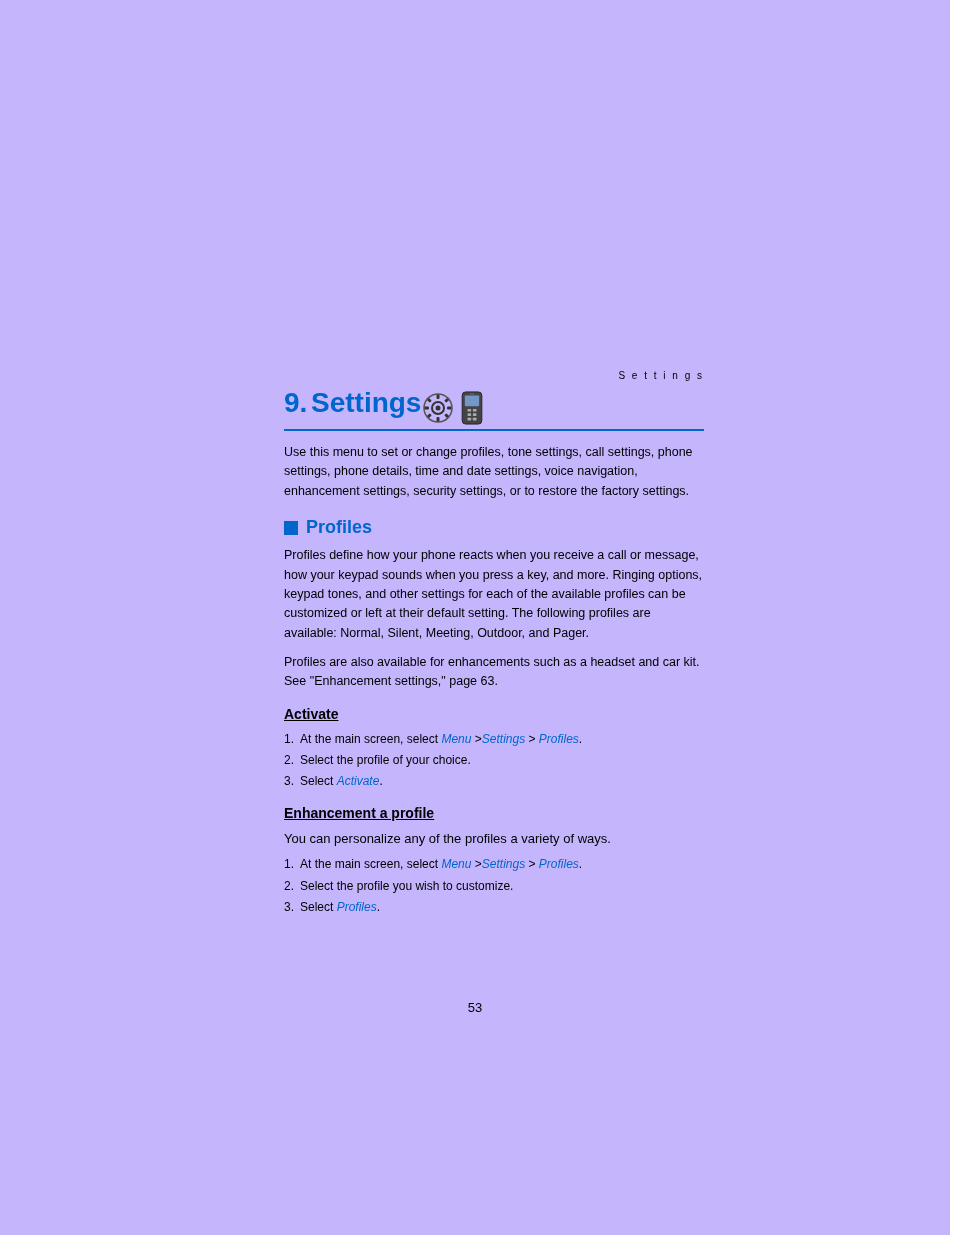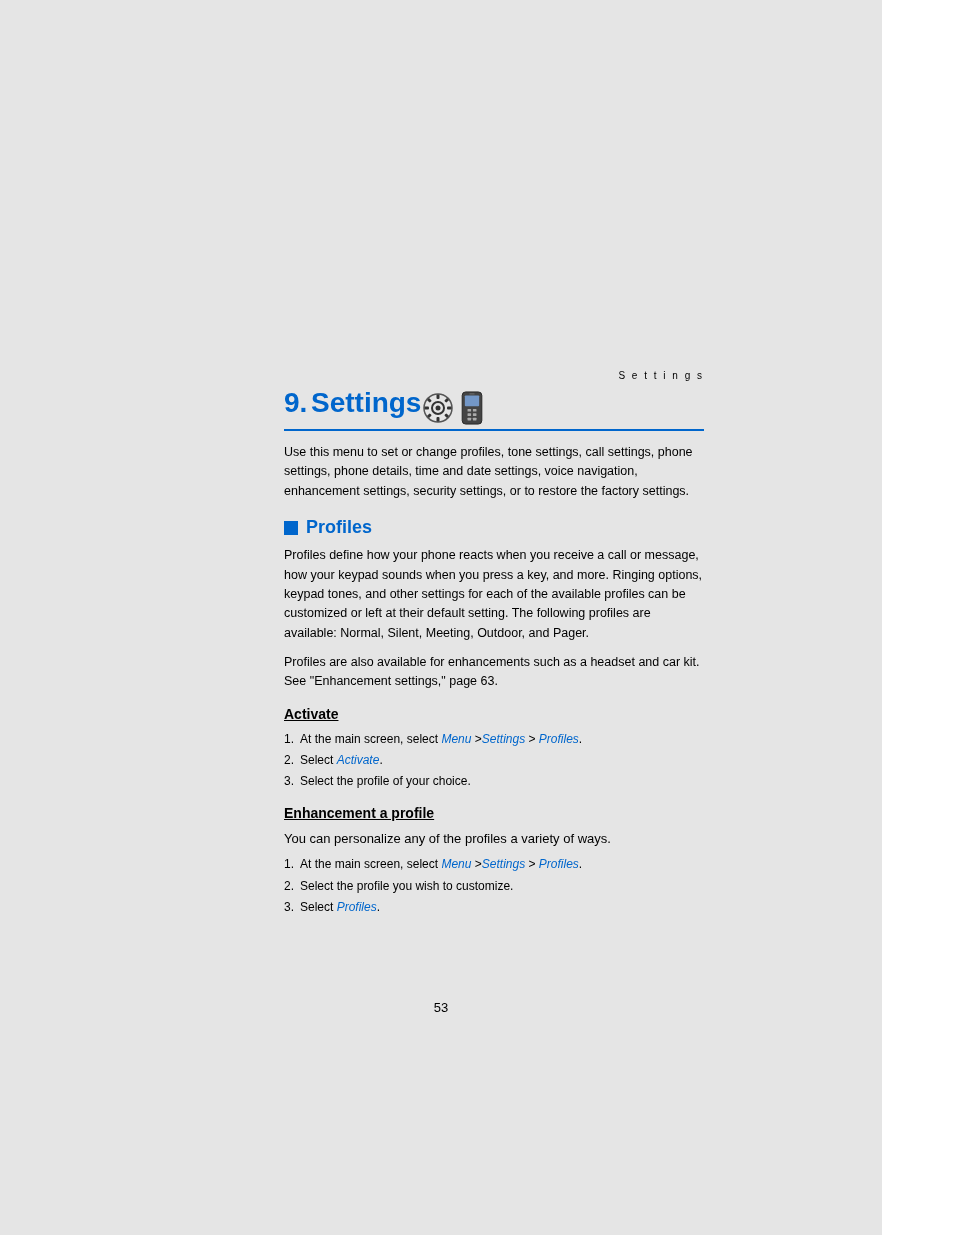--- a/index.html
+++ b/index.html
@@ -11,23 +11,23 @@
     body {
       width: 954px;
       min-height: 1235px;
       background: #ffffff;
       font-family: Arial, Helvetica, sans-serif;
       font-size: 13px;
       color: #000000;
     }
 
     .page {
-      width: 882px;
+      width: 950px;
       min-height: 1235px;
-      background: #e5e5e5;
+      background: #c4b5fd;
       position: relative;
       padding: 16px;
     }
 
     .content-area {
       position: absolute;
       left: 284px;
       top: 370px;
       width: 420px;
     }
@@ -223,25 +223,25 @@
     <p class="section-text">Profiles define how your phone reacts when you receive a call or message, how your keypad sounds when you press a key, and more. Ringing options, keypad tones, and other settings for each of the available profiles can be customized or left at their default setting. The following profiles are available: Normal, Silent, Meeting, Outdoor, and Pager.</p>
     <p class="section-text">Profiles are also available for enhancements such as a headset and car kit. See "Enhancement settings," page 63.</p>
 
     <div class="subsection-title">Activate</div>
 
     <ol class="steps-list">
       <li>
         <span>At the main screen, select </span><span class="link-text">Menu</span><span> &gt;</span><span class="link-text">Settings</span><span> &gt; </span><span class="link-text">Profiles</span><span>.</span>
       </li>
       <li>
+        <span>Select the profile of your choice.</span>
+      </li>
+      <li>
         <span>Select </span><span class="link-text">Activate</span><span>.</span>
       </li>
-      <li>
-        <span>Select the profile of your choice.</span>
-      </li>
     </ol>
 
     <div class="subsection-title">Enhancement a profile</div>
 
     <p class="subsection-intro">You can personalize any of the profiles a variety of ways.</p>
 
     <ol class="steps-list">
       <li>
         <span>At the main screen, select </span><span class="link-text">Menu</span><span> &gt;</span><span class="link-text">Settings</span><span> &gt; </span><span class="link-text">Profiles</span><span>.</span>
       </li>

